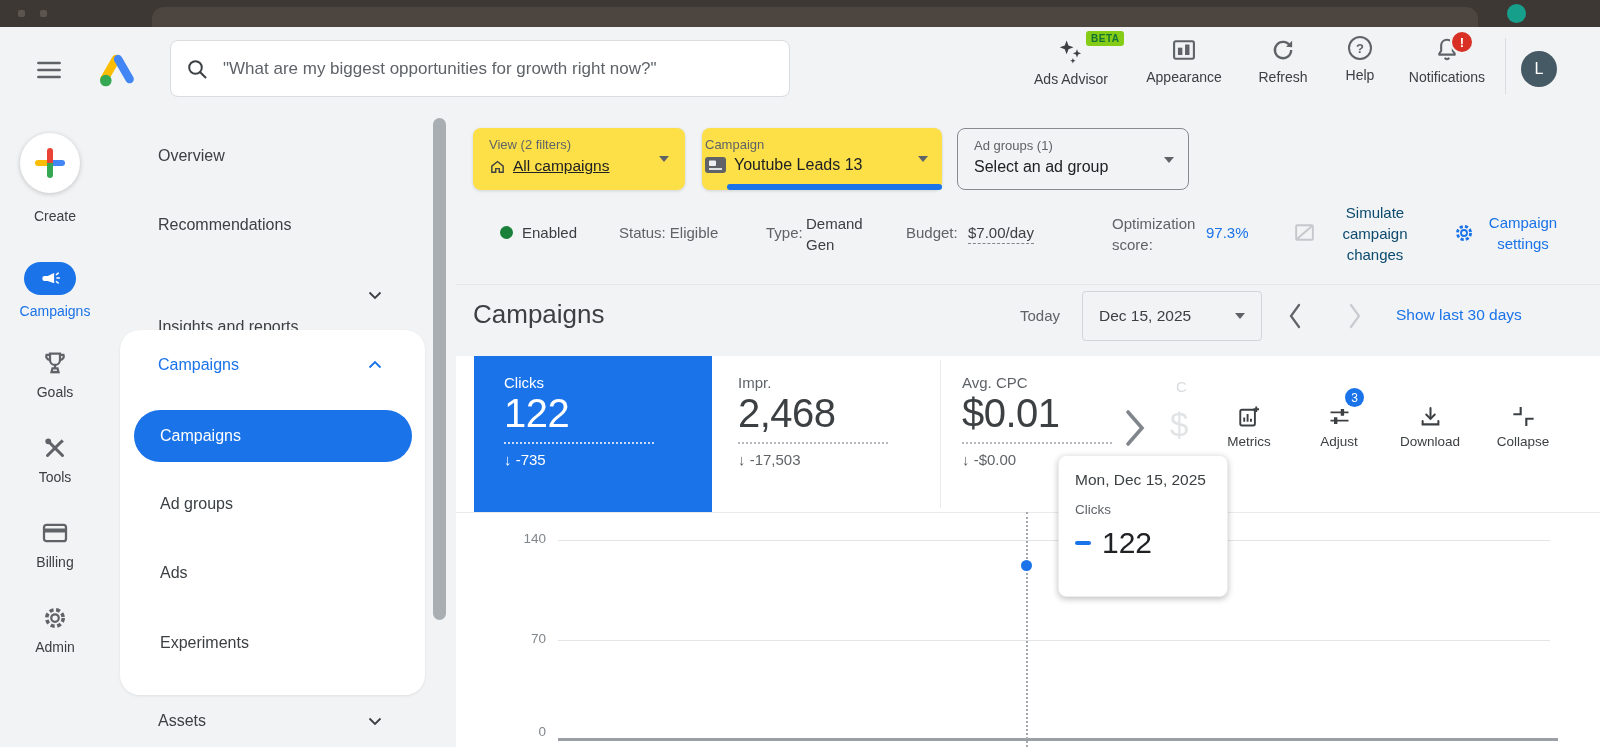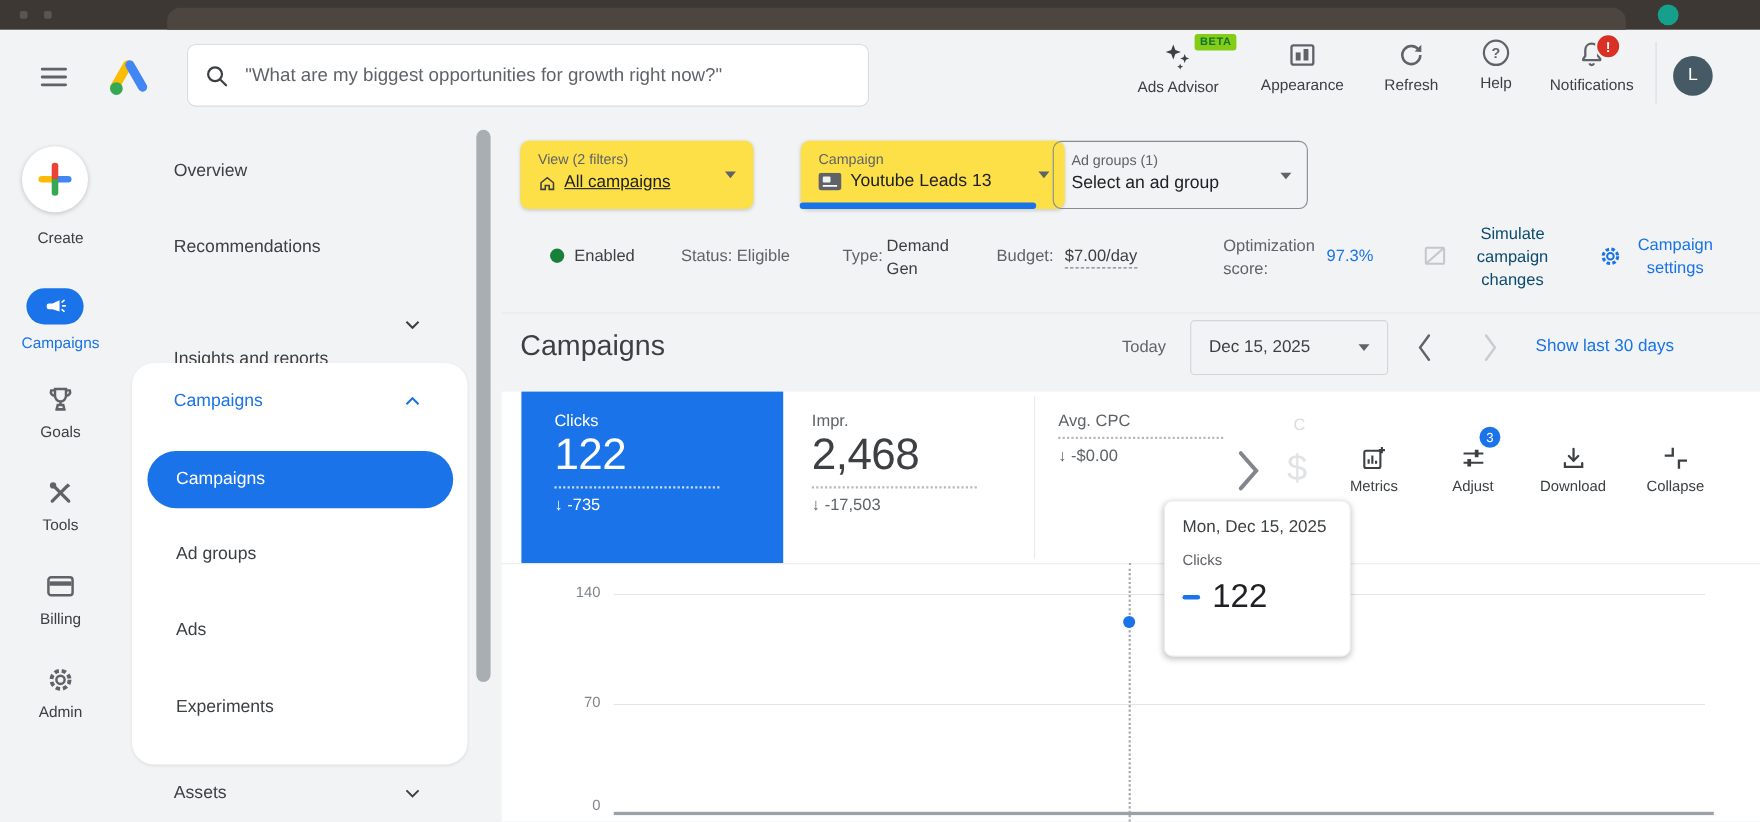--- a/index.html
+++ b/index.html
@@ -259,21 +259,21 @@
   <div class="flabel">View (2 filters)</div>
   <div style="display:flex;align-items:center;margin-top:5px;">
     <svg width="17" height="17" viewBox="0 0 24 24">
         <path d="M4 11.5L12 5l8 6.5V20h-5.5v-5h-5v5H4z" fill="none" stroke="#3c4043" stroke-width="2"></path>
       </svg>
     <span class="fvalue" style="margin-left:7px;text-decoration:underline;">All campaigns</span>
   </div>
   <div class="abs caret" style="right:16px;top:28px;"></div>
 </div>
 
-<div class="abs fcard" style="left:728px;top:128px;width:240px;height:62px;padding:9px 16px;">
+<div class="abs fcard" style="left:702px;top:128px;width:240px;height:62px;padding:9px 3px;">
   <div class="flabel">Campaign</div>
   <div style="display:flex;align-items:center;margin-top:4px;">
     <svg width="21" height="17" viewBox="0 0 21 17">
         <rect width="21" height="16" rx="3" fill="#5f6368"></rect>
         <rect x="4" y="3.5" width="7" height="5.5" rx="1" fill="#fff" opacity=".9"></rect>
         <path d="M4 12h13" stroke="#fff" stroke-width="1.6"></path>
       </svg>
     <span class="fvalue" style="margin-left:8px;font-size:16px;">Youtube Leads 13</span>
   </div>
   <div class="abs caret" style="right:14px;top:28px;"></div>
@@ -348,20 +348,21 @@
   <div class="dotline" style="margin-top:6px;"></div>
   <div class="mdelta" style="margin-top:7px;">
     <span>↓</span>
     <span>-17,503</span>
   </div>
 </div>
 <div class="abs mdivider" style="left:940px;"></div>
 
 <div class="abs mcard" style="left:940px;width:228px;padding:18px 0 0 22px;">
   <div class="mlabel">Avg. CPC</div>
+  <div class="mvalue">$0.01</div>
   <div class="dotline" style="margin-top:6px;"></div>
   <div class="mdelta" style="margin-top:7px;">
     <span>↓</span>
     <span>-$0.00</span>
   </div>
 </div>
 
 <svg class="abs" style="left:1124px;top:408px;" width="24" height="40" viewBox="0 0 24 40">
     <path d="M4 4l14 16L4 36" fill="none" stroke="#80868b" stroke-width="3.6" stroke-linecap="round"></path>
   </svg>

